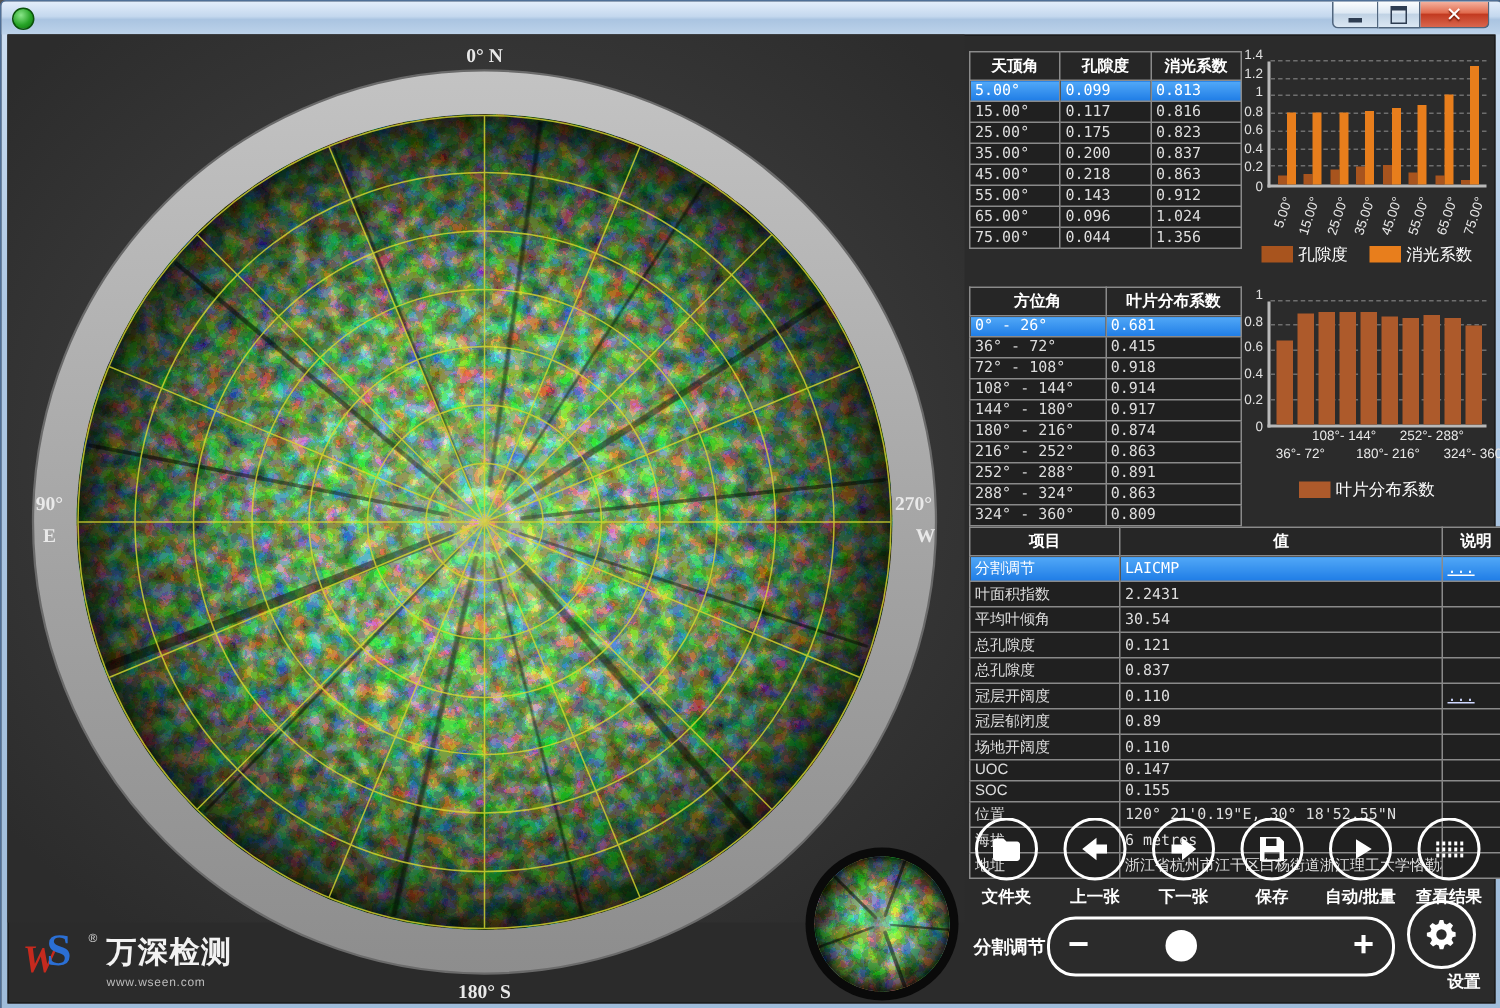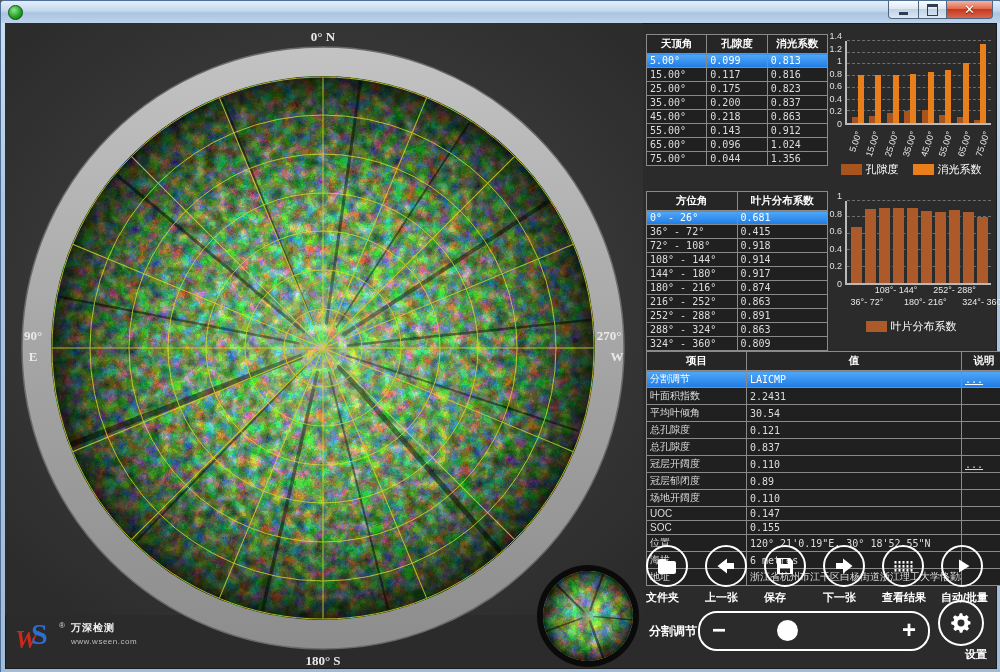--- a/index.html
+++ b/index.html
@@ -40,21 +40,21 @@
   .compass.right2{left:592px;top:326px;width:40px;}
   
   .branding{position:absolute;left:10px;top:598px;display:flex;align-items:flex-start;}
   .logo-ws{position:relative;width:52px;height:36px;}
   .logo-w{position:absolute;left:0;top:8px;color:#c62a1e;font-family:"Liberation Serif",serif;
     font-style:italic;font-weight:bold;font-size:26px;line-height:22px;}
   .logo-s{position:absolute;left:16px;top:0;color:#2b6fd4;font-family:"Liberation Serif",serif;
     font-weight:bold;font-size:30px;line-height:26px;}
   .logo-r{position:absolute;left:44px;top:0;color:#ddd;font-size:8px;}
   .brand-text{margin-left:4px;}
-  .brand-name{color:#f2f2f2;font-weight:bold;font-size:10px;letter-spacing:1px;}
+  .brand-name{color:#f2f2f2;font-weight:bold;font-size:20px;letter-spacing:1px;}
   .brand-url{color:#bdbdbd;font-size:8px;margin-top:2px;letter-spacing:.5px;}
   
   .dtable{position:absolute;border-collapse:collapse;table-layout:fixed;font-size:10px;color:#ddd;background:#202020;}
   .dtable th{border:1px solid #8a8a8a;background:#262626;color:#fff;font-weight:bold;font-size:10.5px;
     padding:2px 2px;text-align:center;}
   .dtable td{border:1px solid #8a8a8a;padding:1px 3px;text-align:left;
     font-family:"DejaVu Sans Mono","Liberation Mono",monospace;font-size:10px;overflow:hidden;white-space:nowrap;}
   .dtable td.cjk{font-family:"Liberation Sans","DejaVu Sans",sans-serif;}
   .dtable tr.selected td{background:linear-gradient(#51a8f7,#1e7ce6);color:#fff;}
   #zenith-table{left:645px;top:33px;width:182px;}
@@ -83,21 +83,21 @@
   .xtick{position:absolute;font-size:9px;color:#e8e8e8;white-space:nowrap;transform:translateX(-50%);}
   .xtick.row1{top:2px;}
   .xtick.row2{top:14px;}
   .legend{position:absolute;display:flex;justify-content:center;gap:14px;width:168px;}
   #legend1{left:826px;top:161px;}
   #legend2{left:826px;top:318px;}
   .legend-item{display:flex;align-items:center;gap:4px;color:#fff;font-size:11px;}
   .swatch{display:inline-block;width:21px;height:11px;}
   
   .toolbar{position:absolute;left:645px;top:544px;width:345px;display:flex;justify-content:space-between;}
-  .tool-btn{display:flex;flex-direction:column;cursor:pointer;min-width:50px;}
+  .tool-btn{display:flex;flex-direction:column;align-items:center;cursor:pointer;min-width:50px;}
   .tool-circle{width:38px;height:38px;border:2.5px solid #fff;border-radius:50%;
     display:flex;align-items:center;justify-content:center;}
   .tool-label{margin-top:3px;color:#fff;font-size:11px;font-weight:bold;white-space:nowrap;}
   
   .slider-label{position:absolute;left:648px;top:622px;color:#fff;font-size:12px;font-weight:bold;}
   .slider-pill{position:absolute;left:697px;top:610px;width:228px;height:36px;border:2px solid #fff;
     border-radius:19px;}
   .slider-minus,.slider-plus{position:absolute;top:1px;color:#fff;font-size:24px;font-weight:bold;cursor:pointer;line-height:32px;}
   .slider-minus{left:12px;}
   .slider-plus{right:12px;}
@@ -574,32 +574,40 @@
         <span class="tool-circle">
           <svg class="icon" width="24" height="24" viewBox="0 0 24 24">
             <path fill="#fff" d="M3.5 12 13 4.5V9h7v6h-7v4.5z"></path>
           </svg>
         </span>
         <span class="tool-label">上一张</span>
       </div>
       <div class="tool-btn">
         <span class="tool-circle">
           <svg class="icon" width="24" height="24" viewBox="0 0 24 24">
+            <path fill="#fff" d="M20.5 12 11 4.5V9H4v6h7v4.5z"></path>
+          </svg>
+        </span>
+        <span class="tool-label">下一张</span>
+      </div>
+      <div class="tool-btn">
+        <span class="tool-circle">
+          <svg class="icon" width="24" height="24" viewBox="0 0 24 24">
             <path fill="#fff" fill-rule="evenodd" d="M4 4h13l3 3v13H4zM8 5h7v5H8zM7 14h10v5H7z"></path>
           </svg>
         </span>
         <span class="tool-label">保存</span>
       </div>
       <div class="tool-btn">
         <span class="tool-circle">
           <svg class="icon" width="24" height="24" viewBox="0 0 24 24">
-            <path fill="#fff" d="M20.5 12 11 4.5V9H4v6h7v4.5z"></path>
+            <path fill="#fff" d="M9 5.5 19.5 12 9 18.5z"></path>
           </svg>
         </span>
-        <span class="tool-label">下一张</span>
+        <span class="tool-label">自动/批量</span>
       </div>
       <div class="tool-btn">
         <span class="tool-circle">
           <svg class="icon" width="24" height="24" viewBox="0 0 24 24">
             <g fill="#fff">
               <rect x="3.5" y="7" width="2" height="2.6"></rect>
               <rect x="7.5" y="7" width="2" height="2.6"></rect>
               <rect x="11.5" y="7" width="2" height="2.6"></rect>
               <rect x="15.5" y="7" width="2" height="2.6"></rect>
               <rect x="19.5" y="7" width="2" height="2.6"></rect>
@@ -611,28 +619,20 @@
               <rect x="3.5" y="15" width="2" height="2.6"></rect>
               <rect x="7.5" y="15" width="2" height="2.6"></rect>
               <rect x="11.5" y="15" width="2" height="2.6"></rect>
               <rect x="15.5" y="15" width="2" height="2.6"></rect>
               <rect x="19.5" y="15" width="2" height="2.6"></rect>
             </g>
           </svg>
         </span>
         <span class="tool-label">查看结果</span>
       </div>
-      <div class="tool-btn">
-        <span class="tool-circle">
-          <svg class="icon" width="24" height="24" viewBox="0 0 24 24">
-            <path fill="#fff" d="M9 5.5 19.5 12 9 18.5z"></path>
-          </svg>
-        </span>
-        <span class="tool-label">自动/批量</span>
-      </div>
     </div>
 
   <div class="slider-label">分割调节</div>
   <div class="slider-pill">
     <span class="slider-minus">−</span>
     <span class="slider-plus">+</span>
     <span class="slider-thumb" id="slider-thumb" style="left: calc(38% - 10px);"></span>
   </div>
   <div class="settings-btn">
     <span class="settings-circle">

